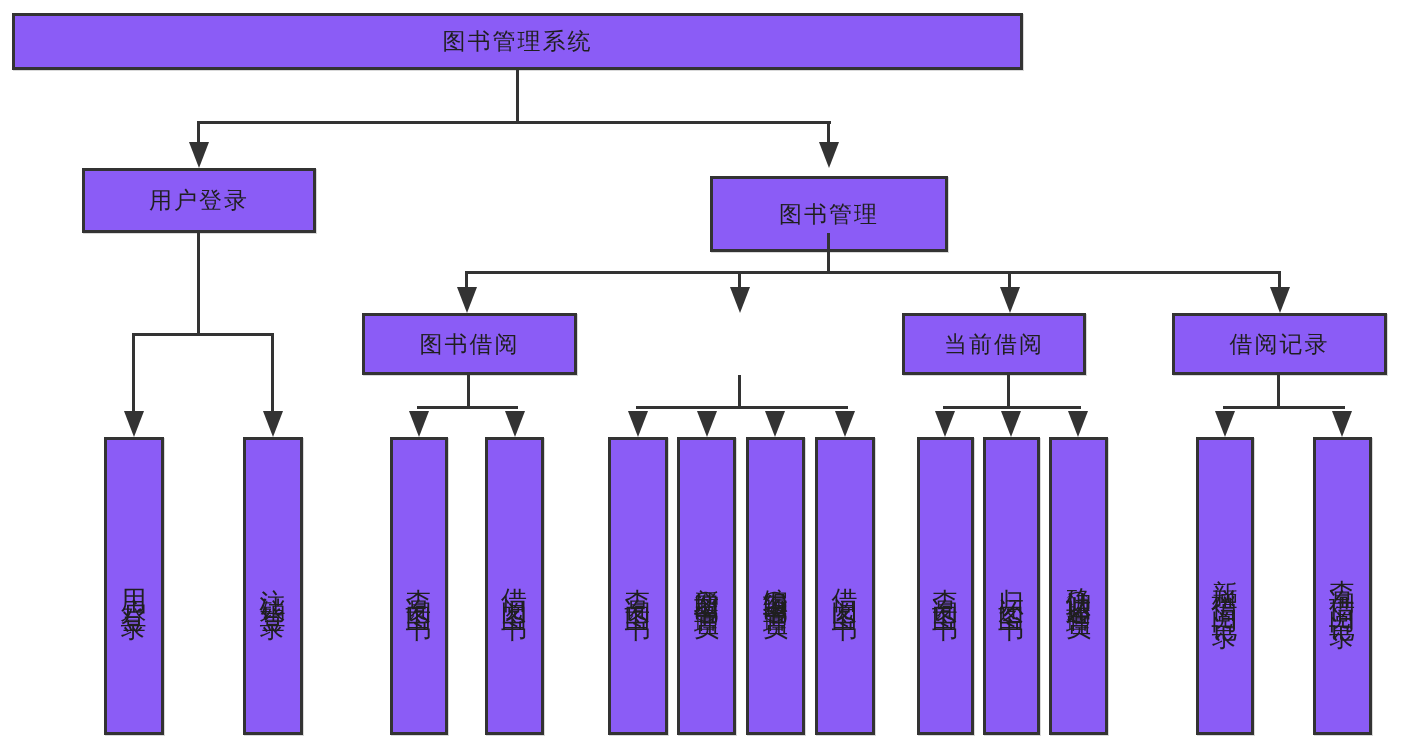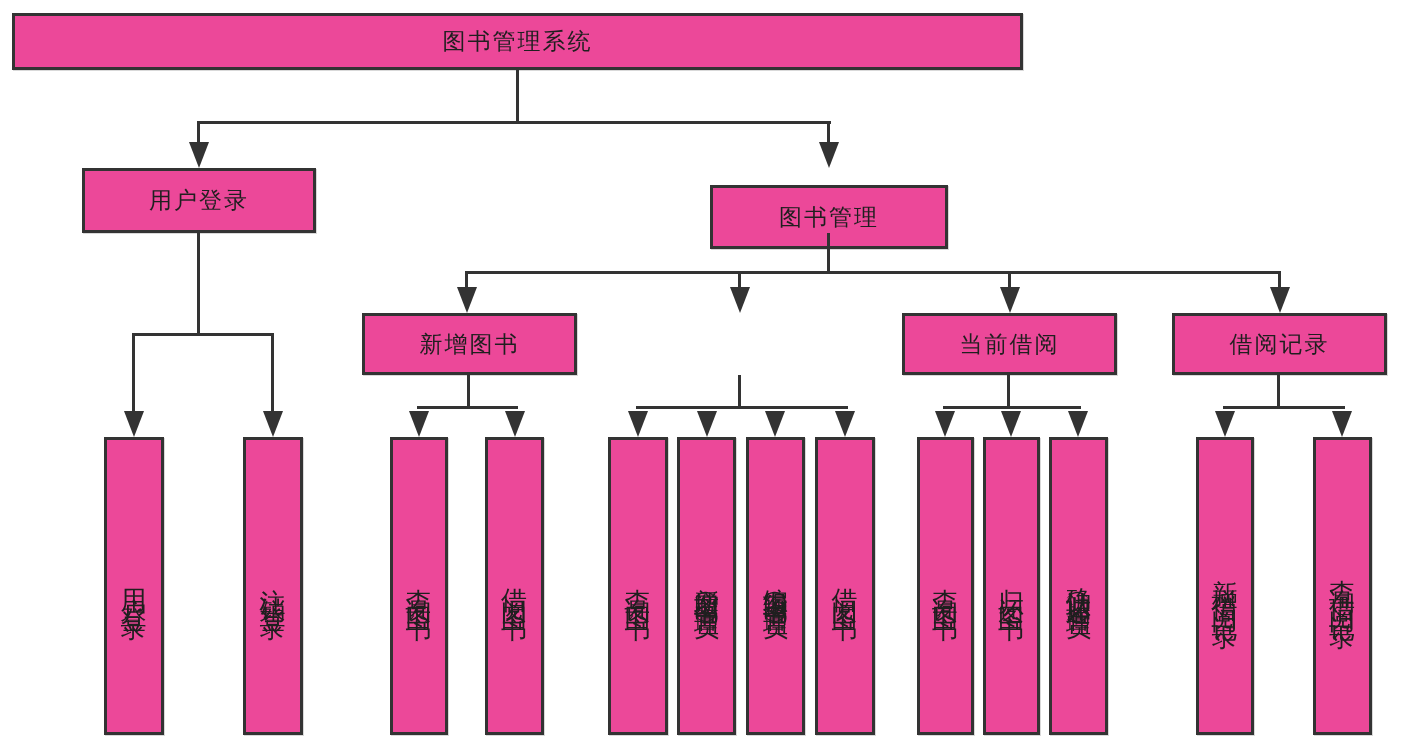--- a/index.html
+++ b/index.html
@@ -6,21 +6,21 @@
   .canvas {
     position: relative;
     width: 1405px;
     height: 747px;
     background: #ffffff;
     font-family: "Liberation Sans", "DejaVu Sans", sans-serif;
     overflow: hidden;
   }
   .box {
     position: absolute;
-    background: #ec4899;
+    background: #8b5cf6;
     border: 3px solid #333333;
     box-sizing: border-box;
     display: flex;
     align-items: center;
     justify-content: center;
     color: #1f1f1f;
     box-shadow: 1px 1px 0 rgba(0,0,0,0.15);
   }
   .hbox { font-size: 23px; letter-spacing: 2px; white-space: nowrap; }
   .vbox span {
@@ -63,21 +63,21 @@
   <div class="vline" style="left:516px; top:70px; width:3px; height:53px;"></div>
   <div class="hline" style="left:197px; top:121px; width:634px; height:3px;"></div>
   <div class="vline" style="left:197px; top:121px; width:3px; height:27px;"></div>
   <div class="arrow" style="left:189px; top:142px;"></div>
   <div class="vline" style="left:827px; top:121px; width:3px; height:27px;"></div>
   <div class="arrow" style="left:819px; top:142px;"></div>
 
   <div class="box hbox" style="left:82px; top:168px; width:234px; height:65px;">
     <span>用户登录</span>
   </div>
-  <div class="box hbox" style="left:710px; top:185px; width:238px; height:64px;">
+  <div class="box hbox" style="left:710px; top:176px; width:238px; height:76px;">
     <span>图书管理</span>
   </div>
 
   <div class="vline" style="left:197px; top:233px; width:3px; height:102px;"></div>
   <div class="hline" style="left:132px; top:333px; width:142px; height:3px;"></div>
   <div class="vline" style="left:132px; top:333px; width:3px; height:82px;"></div>
   <div class="arrow" style="left:124px; top:411px;"></div>
   <div class="vline" style="left:271px; top:333px; width:3px; height:82px;"></div>
   <div class="arrow" style="left:263px; top:411px;"></div>
 
@@ -86,23 +86,23 @@
   <div class="vline" style="left:465px; top:271px; width:3px; height:22px;"></div>
   <div class="arrow" style="left:457px; top:287px;"></div>
   <div class="vline" style="left:738px; top:271px; width:3px; height:22px;"></div>
   <div class="arrow" style="left:730px; top:287px;"></div>
   <div class="vline" style="left:1008px; top:271px; width:3px; height:22px;"></div>
   <div class="arrow" style="left:1000px; top:287px;"></div>
   <div class="vline" style="left:1278px; top:271px; width:3px; height:22px;"></div>
   <div class="arrow" style="left:1270px; top:287px;"></div>
 
   <div class="box hbox" style="left:362px; top:313px; width:215px; height:62px;">
-    <span>新增图书</span>
+    <span>图书借阅</span>
   </div>
-  <div class="box hbox" style="left:902px; top:313px; width:215px; height:62px;">
+  <div class="box hbox" style="left:902px; top:313px; width:184px; height:62px;">
     <span>当前借阅</span>
   </div>
   <div class="box hbox" style="left:1172px; top:313px; width:215px; height:62px;">
     <span>借阅记录</span>
   </div>
 
   <div class="vline" style="left:467px; top:375px; width:3px; height:34px;"></div>
   <div class="vline" style="left:738px; top:375px; width:3px; height:34px;"></div>
   <div class="vline" style="left:1007px; top:375px; width:3px; height:34px;"></div>
   <div class="vline" style="left:1277px; top:375px; width:3px; height:34px;"></div>

